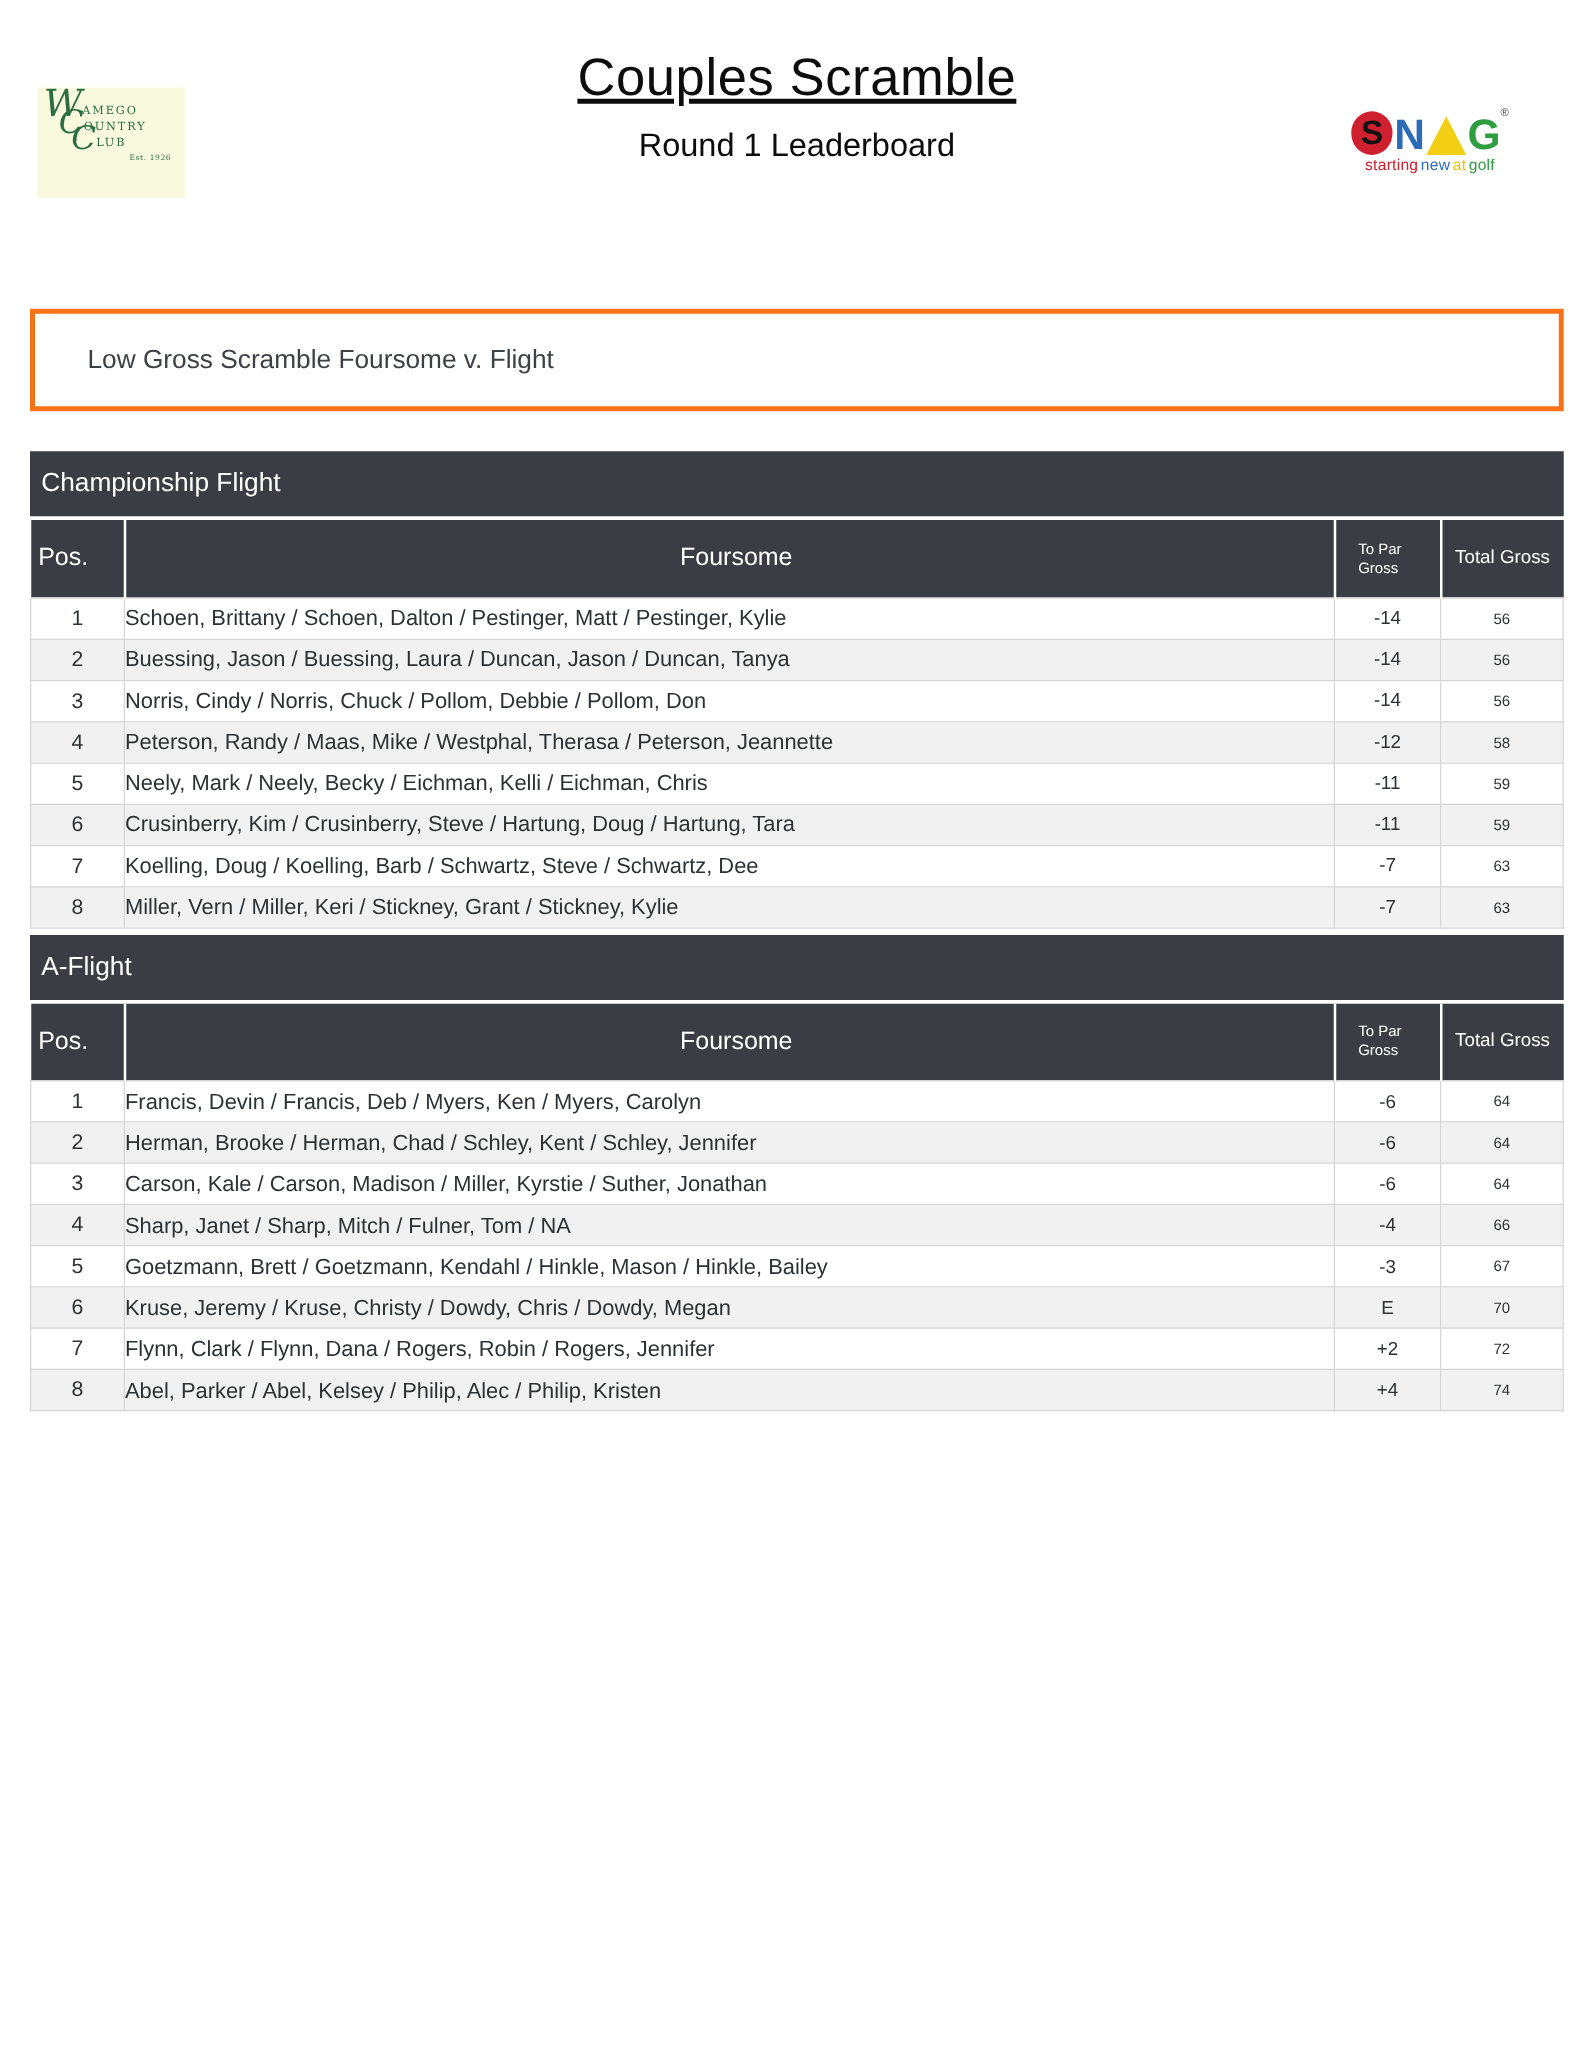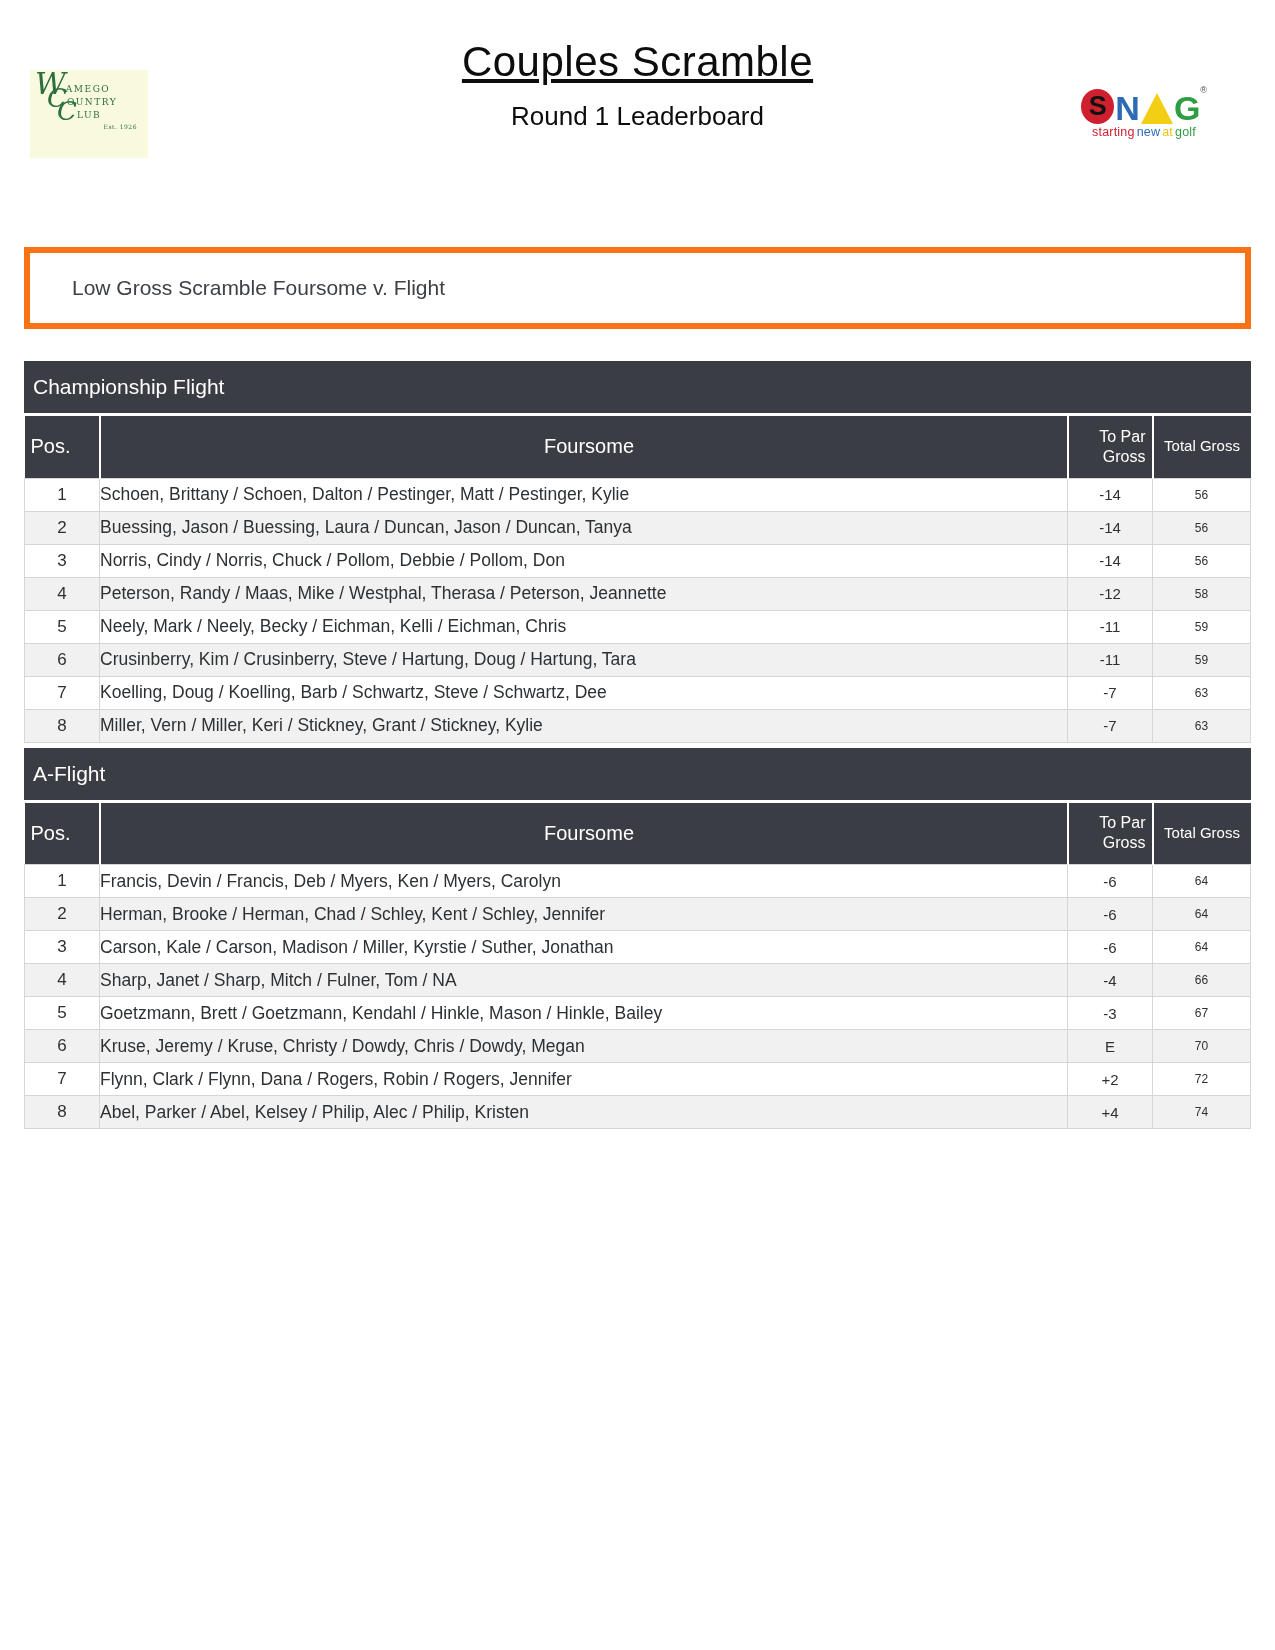--- a/index.html
+++ b/index.html
@@ -34,39 +34,39 @@
   .snag-a { width: 0; height: 0; border-left: 16px solid transparent; border-right: 16px solid transparent;
             border-bottom: 31px solid #f2cf15; margin-left: 1px; }
   .snag-g { color: #2f9e41; font-weight: bold; font-size: 34px; line-height: 0.9; margin-left: 1px; }
   .snag-reg { font-size: 9px; color: #444; align-self: flex-start; line-height: 1; }
   .snag-tagline { margin-top: 1px; font-size: 12.5px; white-space: nowrap; letter-spacing: 0.2px; }
   .tag-red { color: #cf2030; } .tag-blue { color: #2c6bb5; }
   .tag-yellow { color: #e8c414; } .tag-green { color: #2f9e41; }
   .snag-tagline span { margin: 0 1px; }
 
   
-  .report-box { margin: 117px 24px 0 24px; height: 82px; border: 6px solid #f97316;
+  .report-box { margin: 117px 24px 0 24px; height: 82px; border: 4px solid #f97316;
                 display: flex; align-items: center; padding-left: 42px;
                 font-size: 21px; color: #3d4045; background: #fff; }
 
   
   .content { margin: 32px 24px 0 24px; }
   .flight + .flight { margin-top: 5px; }
   .flight-bar { height: 52px; line-height: 52px; background: #3a3e44; color: #ffffff;
                 font-size: 21px; padding-left: 9px; margin-bottom: 3px; }
 
   table.lb { width: 100%; border-collapse: collapse; table-layout: fixed; }
   .col-pos { width: 75px; } .col-topar { width: 85px; } .col-total { width: 98px; }
 
   table.lb thead th { background: #3a3e44; color: #ffffff; font-weight: normal;
                       height: 62px; vertical-align: middle; line-height: 1.25; }
   table.lb thead th + th { border-left: 2px solid #ffffff; }
   .th-pos { text-align: left; padding-left: 6px; font-size: 20px; }
   .th-foursome { text-align: center; padding-left: 12px; font-size: 20px; }
-  .th-topar { text-align: right; font-size: 16px; padding: 0 6px; }
+  .th-topar { text-align: left; font-size: 12px; padding: 0 18px; }
   .th-total { text-align: center; font-size: 15px; padding: 0 6px; }
 
   table.lb tbody td { border: 1px solid #d6d6d6; height: 33px; padding: 0;
                       color: #2d3134; background: #ffffff; vertical-align: middle; }
   table.lb tbody tr:nth-child(even) td { background: #f1f1f1; }
   .td-pos { text-align: center; font-size: 17px; }
   .td-foursome { text-align: left; padding-left: 12px; font-size: 17.5px;
                  white-space: nowrap; overflow: hidden; margin-left: 12px; }
   .td-topar { text-align: center; font-size: 15px; }
   .td-total { text-align: center; font-size: 12px; }

